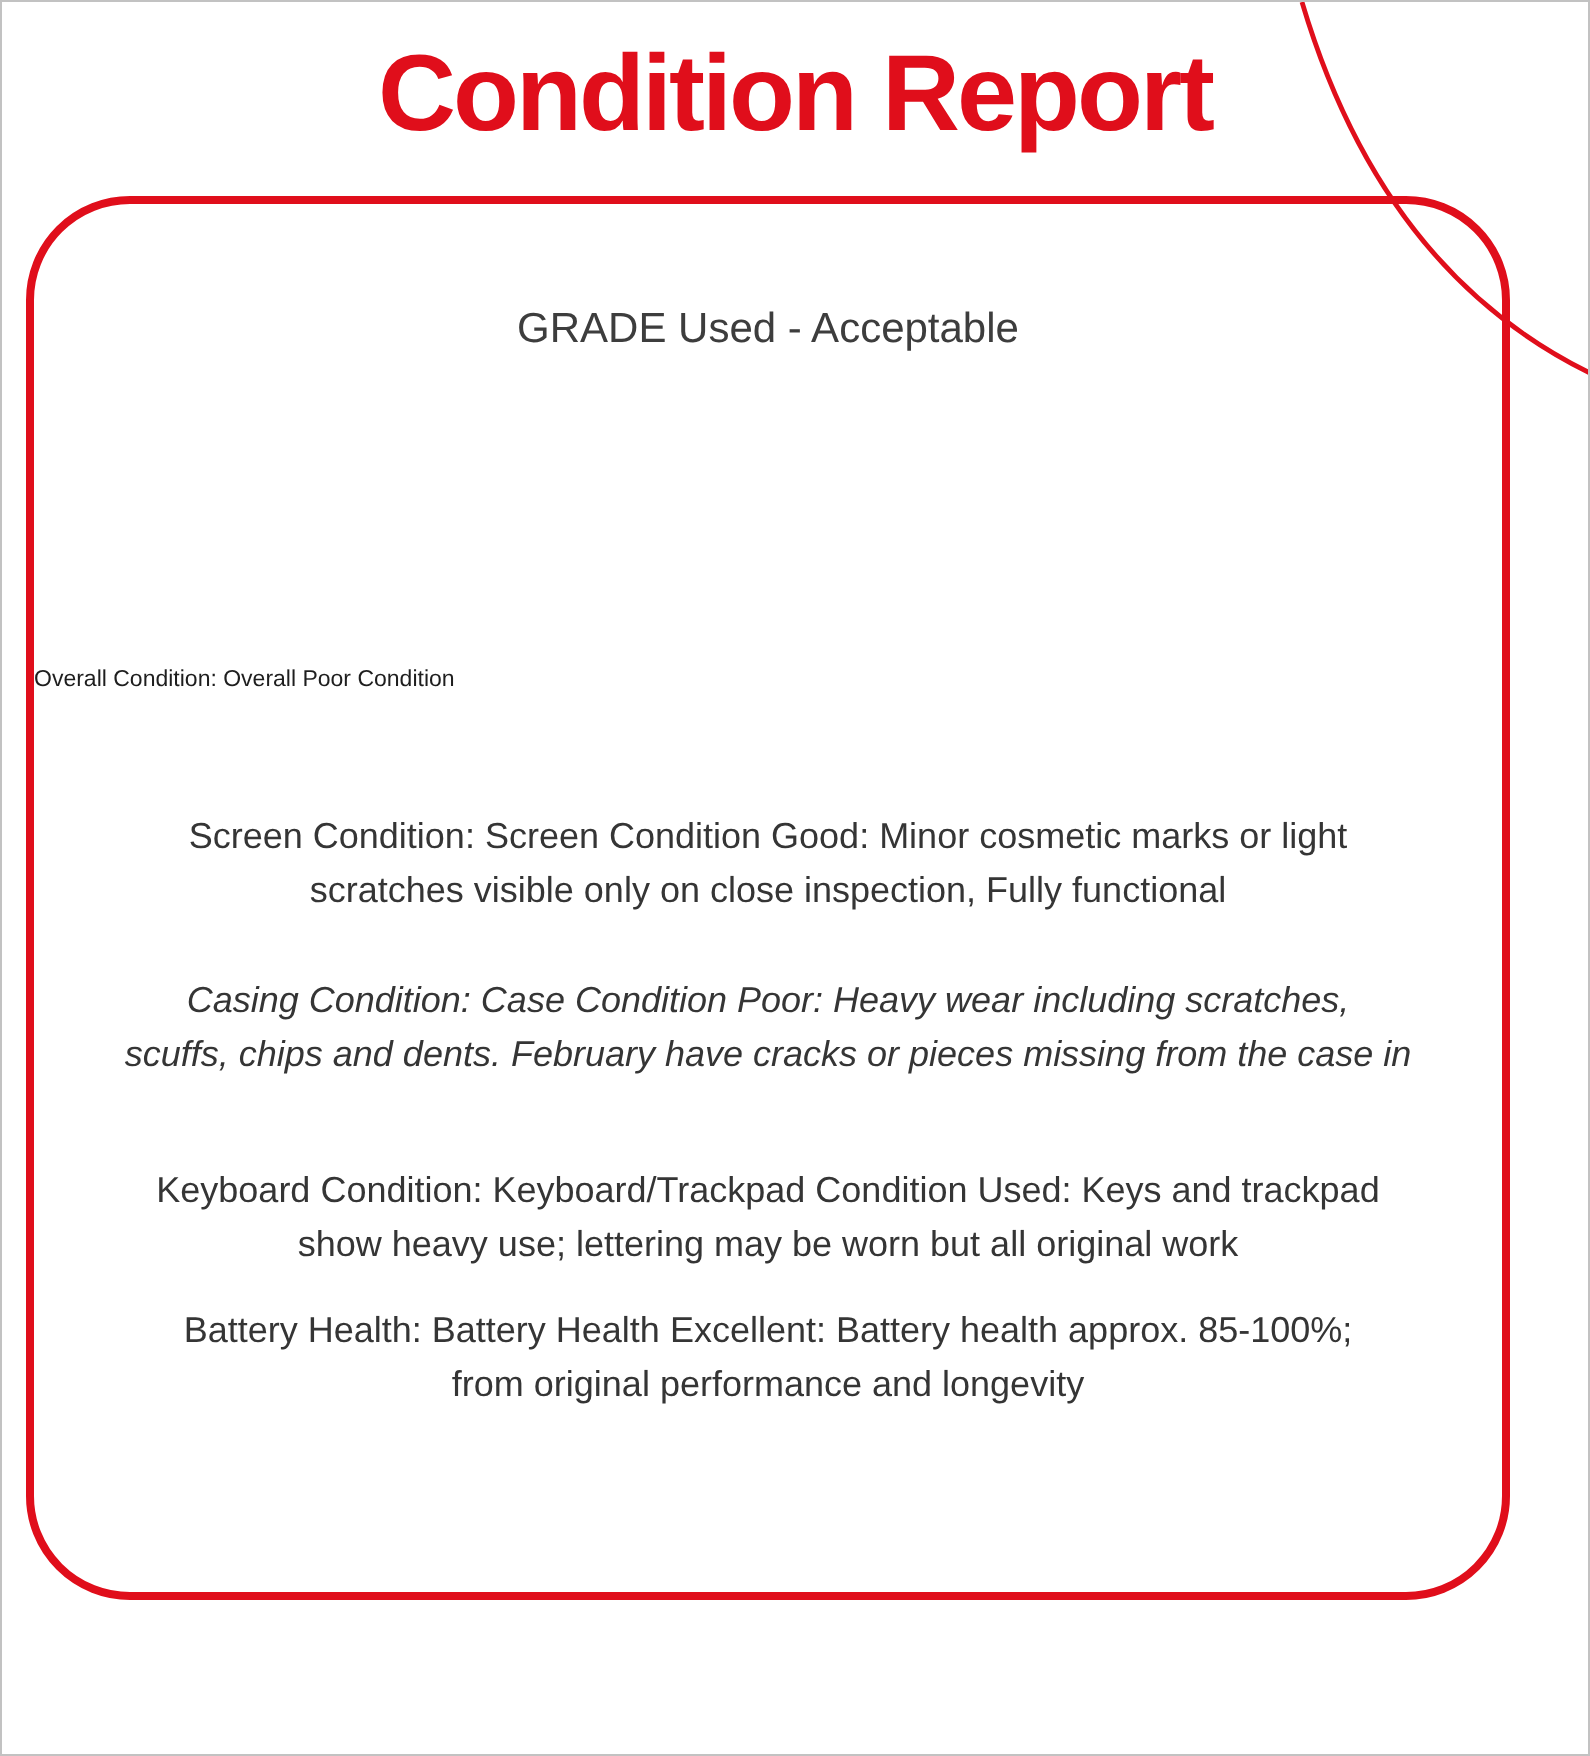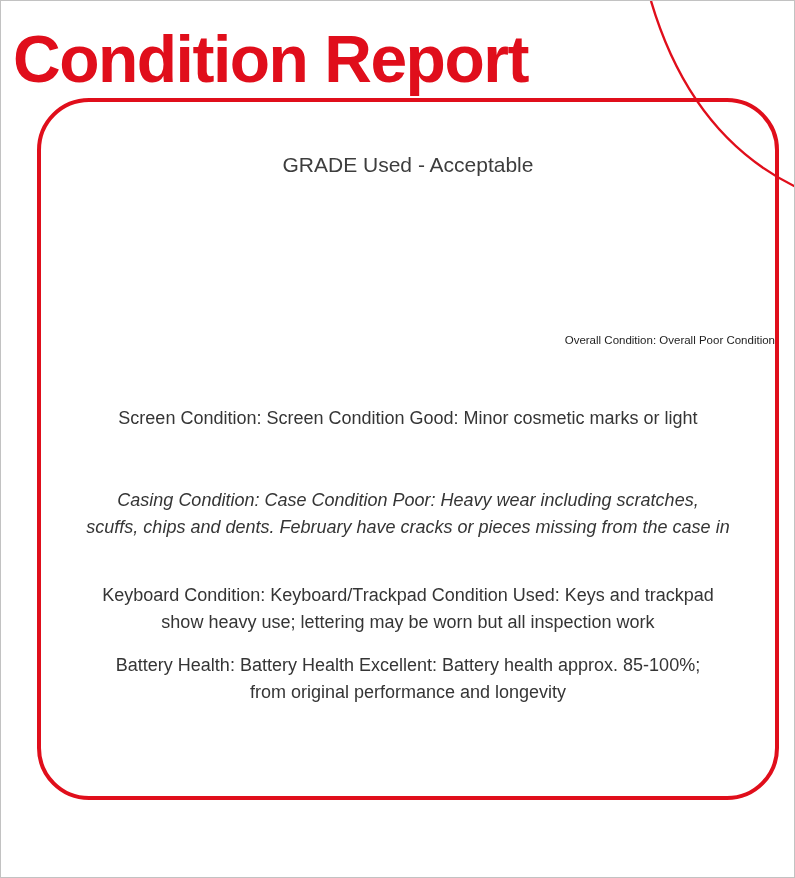--- a/index.html
+++ b/index.html
@@ -8,54 +8,55 @@
     box-sizing: border-box;
     background: #ffffff;
     border: 1px solid #c2c2c2;
     position: relative;
     overflow: hidden;
     font-family: "Liberation Sans", sans-serif;
   }
   .title {
     position: absolute;
     top: 13px; left: 0; right: 0;
-    margin: 12px;
-    font-size: 66px;
+    margin: 0;
+    text-align: center;
+    font-size: 54px;
     line-height: 66px;
     font-weight: bold;
     letter-spacing: -1.5px;
     color: #e00e1b;
   }
   .swoosh {
     position: absolute;
     top: 0; left: 0;
     width: 795px; height: 878px;
     pointer-events: none;
   }
   .report-box {
     position: absolute;
-    left: 36px; top: 97px;
+    left: 12px; top: 97px;
     width: 742px; height: 702px;
     box-sizing: border-box;
     border: 4px solid #e00e1b;
     border-radius: 52px;
     background: transparent;
   }
   .grade {
     position: absolute;
     top: 48px; left: 0; right: 0;
     text-align: center;
     font-size: 21px;
     line-height: 30px;
     color: #3d3d3d;
   }
   .overall {
     position: absolute;
     top: 230px; left: 0; right: 0;
-    text-align: right;
+    text-align: left;
     font-size: 11.5px;
     line-height: 16px;
     color: #1e1e1e;
   }
   .section {
     position: absolute;
     left: 0; right: 0;
     margin: 0;
     text-align: center;
     font-size: 18px;
@@ -80,30 +81,31 @@
 </svg>
 
 <div class="report-box">
 
   <div class="grade">GRADE Used - Acceptable</div>
 
   <div class="overall">Overall Condition: Overall Poor Condition</div>
 
   <p class="section section-screen">
     <span class="line" style="display:block">Screen Condition: Screen Condition Good: Minor cosmetic marks or light</span>
+    <span class="line" style="display:block">scratches visible only on close inspection, Fully functional</span>
   </p>
 
   <p class="section section-casing">
     <span class="line" style="display:block">Casing Condition: Case Condition Poor: Heavy wear including scratches,</span>
     <span class="line" style="display:block">scuffs, chips and dents. February have cracks or pieces missing from the case in</span>
   </p>
 
   <p class="section section-keyboard">
     <span class="line" style="display:block">Keyboard Condition: Keyboard/Trackpad Condition Used: Keys and trackpad</span>
-    <span class="line" style="display:block">show heavy use; lettering may be worn but all inspection work</span>
+    <span class="line" style="display:block">show heavy use; lettering may be worn but all original work</span>
   </p>
 
   <p class="section section-battery">
     <span class="line" style="display:block">Battery Health: Battery Health Excellent: Battery health approx. 85-100%;</span>
     <span class="line" style="display:block">from original performance and longevity</span>
   </p>
 
 </div>
 
 </body></html>

